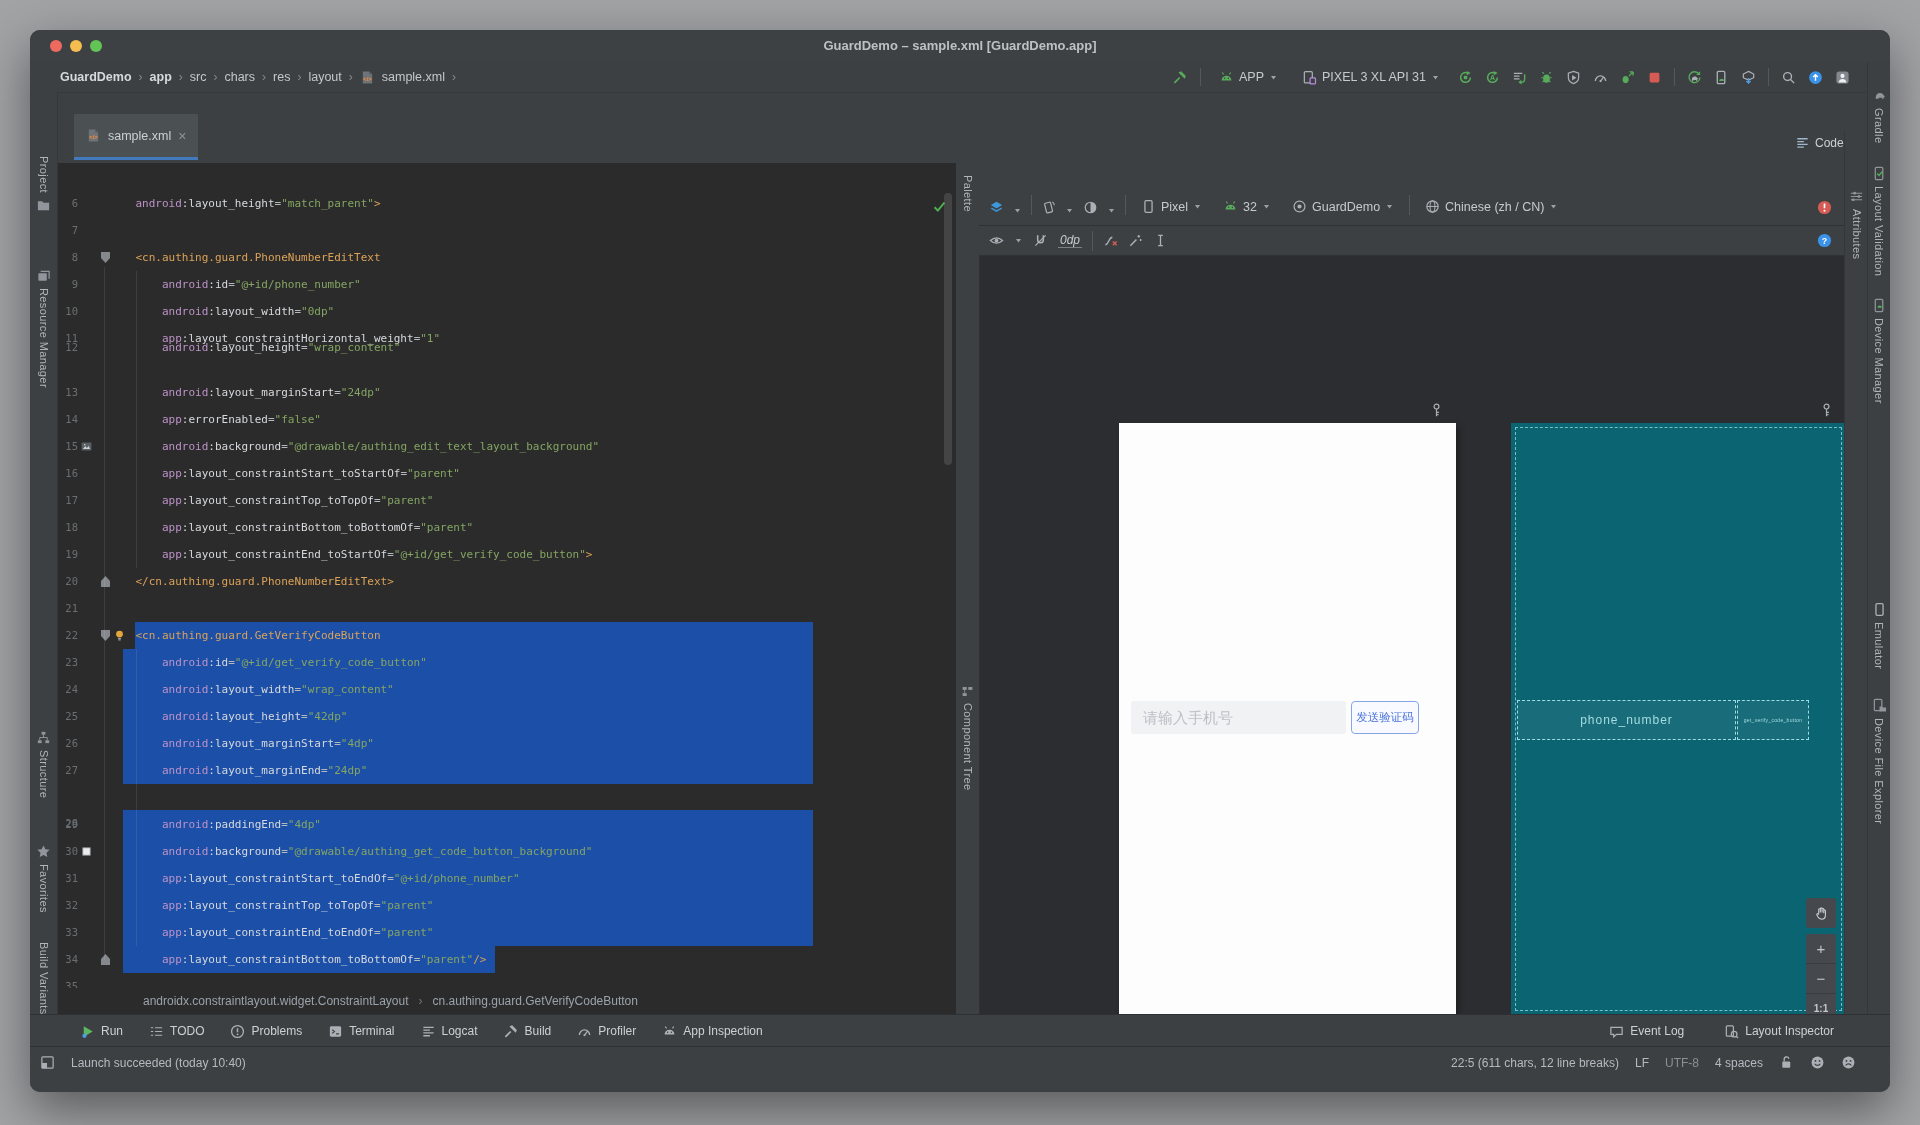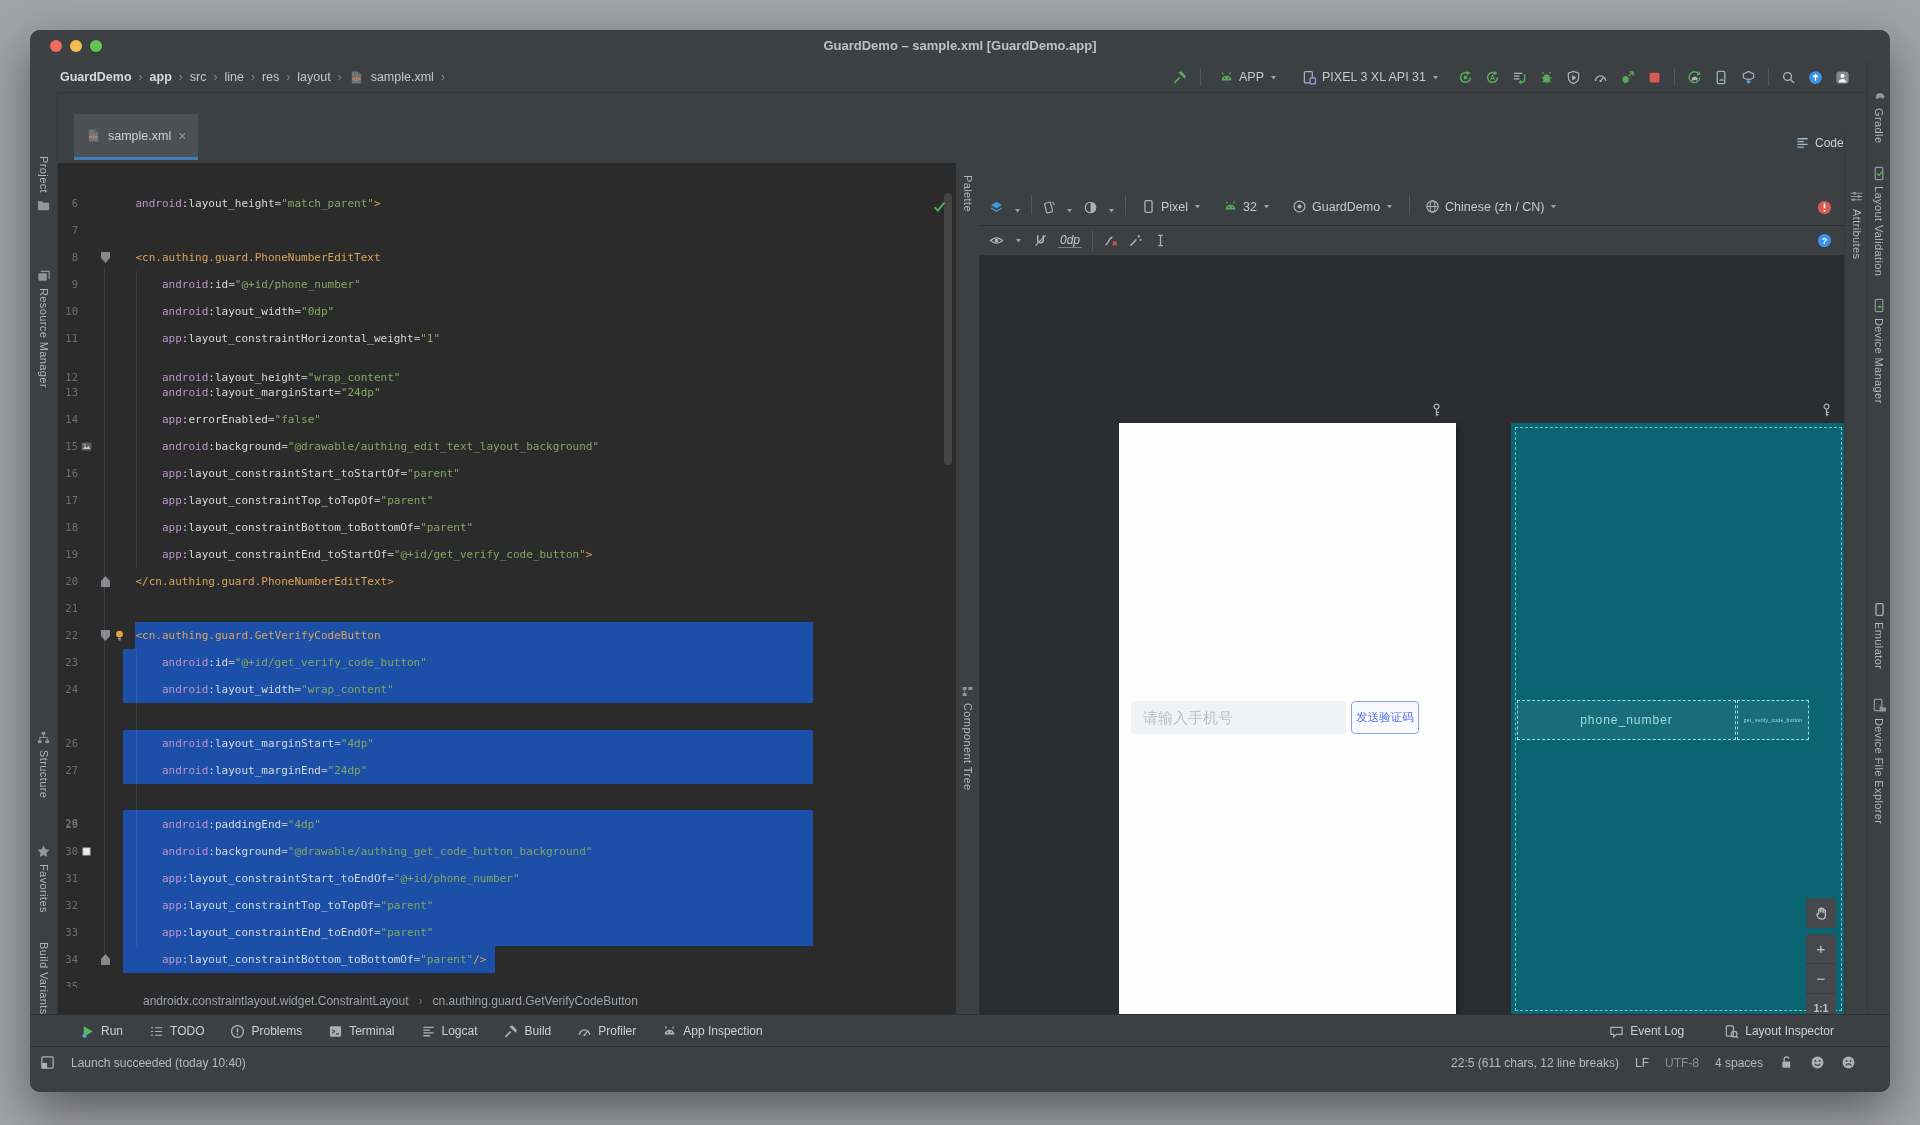--- a/index.html
+++ b/index.html
@@ -112,21 +112,21 @@
   </div>
 
   <div id="navbar">
     <div id="nav-crumbs">
         <span class="crumb b">GuardDemo</span>
         <span class="chev">›</span>
         <span class="crumb b">app</span>
         <span class="chev">›</span>
         <span class="crumb">src</span>
         <span class="chev">›</span>
-        <span class="crumb">line</span>
+        <span class="crumb">chars</span>
         <span class="chev">›</span>
         <span class="crumb">res</span>
         <span class="chev">›</span>
         <span class="crumb">layout</span>
         <span class="chev">›</span>
         <span class="icon">
           <svg viewBox="0 0 16 16">
             <path d="M3 1.5h7l3 3v10H3z" fill="#6d7377"></path>
             <path d="M10 1.5v3h3z" fill="#50555a"></path>
             <text x="8" y="12.2" text-anchor="middle" font-size="6.5" font-weight="bold" fill="#ff8a3c">&lt;/&gt;</text>
@@ -380,21 +380,21 @@
         <span class="ctext" style="left: 103.96px;"><span class="tk-p">android</span><span class="tk-n">:id</span><span class="tk-e">=</span><span class="tk-v">"@+id/phone_number"</span></span>
       </div>
       <div class="cl" style="top: 135px;">
         <span class="num">10</span>
         <span class="ctext" style="left: 103.96px;"><span class="tk-p">android</span><span class="tk-n">:layout_width</span><span class="tk-e">=</span><span class="tk-v">"0dp"</span></span>
       </div>
       <div class="cl" style="top: 162px;">
         <span class="num">11</span>
         <span class="ctext" style="left: 103.96px;"><span class="tk-p">app</span><span class="tk-n">:layout_constraintHorizontal_weight</span><span class="tk-e">=</span><span class="tk-v">"1"</span></span>
       </div>
-      <div class="cl" style="top: 201px; padding-left: 8px;">
+      <div class="cl" style="top: 171px; padding-left: 8px;">
         <span class="num">12</span>
         <span class="ctext" style="left: 103.96px;"><span class="tk-p">android</span><span class="tk-n">:layout_height</span><span class="tk-e">=</span><span class="tk-v">"wrap_content"</span></span>
       </div>
       <div class="cl" style="top: 216px;">
         <span class="num">13</span>
         <span class="ctext" style="left: 103.96px;"><span class="tk-p">android</span><span class="tk-n">:layout_marginStart</span><span class="tk-e">=</span><span class="tk-v">"24dp"</span></span>
       </div>
       <div class="cl" style="top: 243px;">
         <span class="num">14</span>
         <span class="ctext" style="left: 103.96px;"><span class="tk-p">app</span><span class="tk-n">:errorEnabled</span><span class="tk-e">=</span><span class="tk-v">"false"</span></span>
@@ -449,20 +449,25 @@
       </div>
       <div class="cl" style="top: 486px;">
         <div class="selbg" style="left: 65px; width: 690px;"></div>
         <span class="num">23</span>
         <span class="ctext" style="left: 103.96px;"><span class="tk-p">android</span><span class="tk-n">:id</span><span class="tk-e">=</span><span class="tk-v">"@+id/get_verify_code_button"</span></span>
       </div>
       <div class="cl" style="top: 513px;">
         <div class="selbg" style="left: 65px; width: 690px;"></div>
         <span class="num">24</span>
         <span class="ctext" style="left: 103.96px;"><span class="tk-p">android</span><span class="tk-n">:layout_width</span><span class="tk-e">=</span><span class="tk-v">"wrap_content"</span></span>
+      </div>
+      <div class="cl" style="top: 540px;">
+        <div class="selbg" style="left: 65px; width: 690px;"></div>
+        <span class="num">25</span>
+        <span class="ctext" style="left: 103.96px;"><span class="tk-p">android</span><span class="tk-n">:layout_height</span><span class="tk-e">=</span><span class="tk-v">"42dp"</span></span>
       </div>
       <div class="cl" style="top: 567px;">
         <div class="selbg" style="left: 65px; width: 690px;"></div>
         <span class="num">26</span>
         <span class="ctext" style="left: 103.96px;"><span class="tk-p">android</span><span class="tk-n">:layout_marginStart</span><span class="tk-e">=</span><span class="tk-v">"4dp"</span></span>
       </div>
       <div class="cl" style="top: 594px;">
         <div class="selbg" style="left: 65px; width: 690px;"></div>
         <span class="num">27</span>
         <span class="ctext" style="left: 103.96px;"><span class="tk-p">android</span><span class="tk-n">:layout_marginEnd</span><span class="tk-e">=</span><span class="tk-v">"24dp"</span></span>

